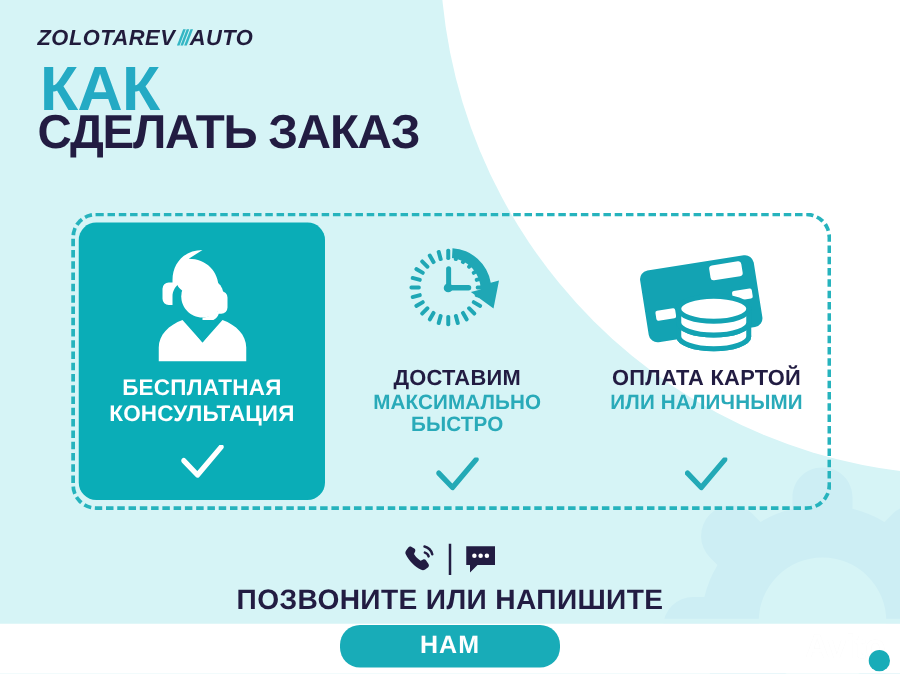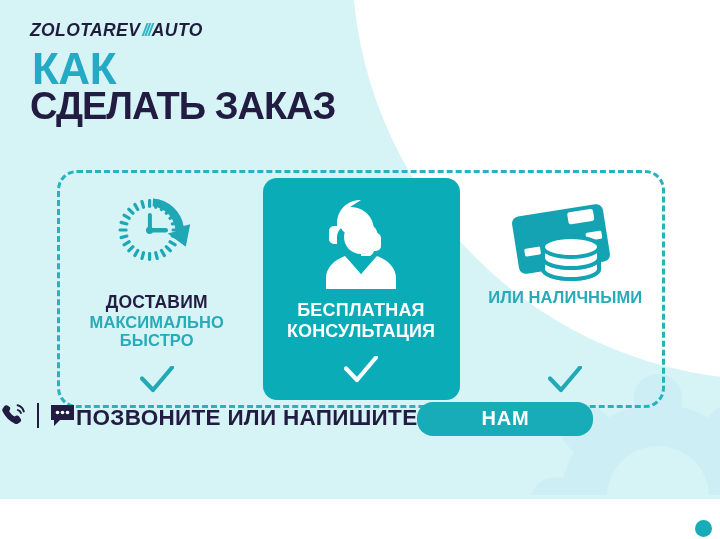--- a/index.html
+++ b/index.html
@@ -71,21 +71,21 @@
     display: inline-flex;
     margin: 0 1px 0 2px;
     color: #34b6c4;
     font-weight: bold;
     letter-spacing: -2px;
   }
 
   .head-kak {
     position: absolute;
     left: 32px; top: 48px;
-    font-size: 44px;
+    font-size: 50px;
     font-weight: bold;
     line-height: 0.95;
     color: #24aac4;
     letter-spacing: -0.5px;
   }
   .head-main {
     position: absolute;
     left: 30px; top: 88px;
     font-size: 38px;
     font-weight: bold;
@@ -163,23 +163,23 @@
     width: 34px; height: 28px;
     color: #23a9b6;
   }
   .card.middle .card-check { color: #ffffff; margin-bottom: 16px; }
   .card-check svg { display:block; width:100%; height:100%; }
 
   
   .cta {
     position: absolute;
     left: 0; right: 0;
-    top: 395px;
-    display: flex;
-    flex-direction: row;
+    top: 432px;
+    display: flex;
+    flex-direction: column;
     align-items: center;
   }
   .cta-icons {
     display: flex;
     align-items: center;
     gap: 10px;
     height: 30px;
   }
   .cta-icons svg { display: block; }
   .cta-divider {
@@ -255,20 +255,42 @@
     <span class="logo-slashes">///</span>
     <span>AUTO</span>
   </div>
 
   <div class="head-kak">КАК</div>
   <div class="head-main">СДЕЛАТЬ ЗАКАЗ</div>
 
   <div class="cards-frame"></div>
 
   <div class="cards-row">
+
+    <div class="card middle">
+      <div class="card-icon">
+        <svg width="96" height="100" viewBox="0 0 96 100" aria-hidden="true">
+          <g fill="#ffffff">
+            <path d="M48 4c-14 0-24 10-24 24v2h-3a5 5 0 0 0-5 5v8a5 5 0 0 0 5 5h3v-7c0-4 2-7 4-9 1 3 5 6 10 7 7 1 14-1 19-5 2 2 3 5 3 9v10h-3c-1 3-5 5-9 5v4c7 0 12-3 13-7h2a5 5 0 0 0 5-5v-8a5 5 0 0 0-5-5h-2v-2c0-14-10-24-24-24z"></path>
+            <path d="M48 26c-10 0-17 6-17 15 0 9 7 17 17 17s17-8 17-17c0-9-7-15-17-15z"></path>
+            <path d="M32 60c-11 4-19 12-19 22v11h70V82c0-10-8-18-19-22l-16 18z"></path>
+            <path d="M48 78 L34 60 h28z" fill="#0aadb7"></path>
+          </g>
+        </svg>
+      </div>
+      <div class="card-title">БЕСПЛАТНАЯ</div>
+      <div class="card-sub">
+        <div>КОНСУЛЬТАЦИЯ</div>
+      </div>
+      <div class="card-check">
+        <svg viewBox="0 0 34 28" aria-hidden="true">
+          <path d="M2 12.5 L13 24 L32 1.5" fill="none" stroke="currentColor" stroke-width="4.2" stroke-linecap="round" stroke-linejoin="round"></path>
+        </svg>
+      </div>
+    </div>
 
     <div class="card">
       <div class="card-icon">
         <svg width="104" height="86" viewBox="0 0 104 86" aria-hidden="true">
           <g fill="#1fa7b5">
             <g>
               <rect x="43" y="2" width="3.2" height="9" rx="1.4"></rect>
               <rect x="43" y="2" width="3.2" height="9" rx="1.4" transform="rotate(15 44.6 33)"></rect>
               <rect x="43" y="2" width="3.2" height="9" rx="1.4" transform="rotate(30 44.6 33)"></rect>
               <rect x="43" y="2" width="3.2" height="9" rx="1.4" transform="rotate(45 44.6 33)"></rect>
@@ -306,42 +328,20 @@
         <div>МАКСИМАЛЬНО</div>
         <div>БЫСТРО</div>
       </div>
       <div class="card-check">
         <svg viewBox="0 0 34 28" aria-hidden="true">
           <path d="M2 12.5 L13 24 L32 1.5" fill="none" stroke="currentColor" stroke-width="4.2" stroke-linecap="round" stroke-linejoin="round"></path>
         </svg>
       </div>
     </div>
 
-    <div class="card middle">
-      <div class="card-icon">
-        <svg width="96" height="100" viewBox="0 0 96 100" aria-hidden="true">
-          <g fill="#ffffff">
-            <path d="M48 4c-14 0-24 10-24 24v2h-3a5 5 0 0 0-5 5v8a5 5 0 0 0 5 5h3v-7c0-4 2-7 4-9 1 3 5 6 10 7 7 1 14-1 19-5 2 2 3 5 3 9v10h-3c-1 3-5 5-9 5v4c7 0 12-3 13-7h2a5 5 0 0 0 5-5v-8a5 5 0 0 0-5-5h-2v-2c0-14-10-24-24-24z"></path>
-            <path d="M48 26c-10 0-17 6-17 15 0 9 7 17 17 17s17-8 17-17c0-9-7-15-17-15z"></path>
-            <path d="M32 60c-11 4-19 12-19 22v11h70V82c0-10-8-18-19-22l-16 18z"></path>
-            <path d="M48 78 L34 60 h28z" fill="#0aadb7"></path>
-          </g>
-        </svg>
-      </div>
-      <div class="card-title">БЕСПЛАТНАЯ</div>
-      <div class="card-sub">
-        <div>КОНСУЛЬТАЦИЯ</div>
-      </div>
-      <div class="card-check">
-        <svg viewBox="0 0 34 28" aria-hidden="true">
-          <path d="M2 12.5 L13 24 L32 1.5" fill="none" stroke="currentColor" stroke-width="4.2" stroke-linecap="round" stroke-linejoin="round"></path>
-        </svg>
-      </div>
-    </div>
-
     <div class="card">
       <div class="card-icon">
         <svg width="112" height="88" viewBox="0 0 112 88" aria-hidden="true">
           <g>
             <rect x="6" y="14" width="92" height="58" rx="7" fill="#13a3b3" transform="rotate(-9 52 43)"></rect>
             <rect x="62" y="18" width="26" height="12" rx="2.5" fill="#ffffff" transform="rotate(-9 52 43)"></rect>
             <rect x="14" y="40" width="84" height="9" fill="#ffffff" transform="rotate(-9 52 43)" opacity="0"></rect>
             <g transform="rotate(-9 52 43)" fill="#ffffff">
               <rect x="14" y="47" width="16" height="8" rx="1.6"></rect>
               <rect x="35" y="45" width="16" height="8" rx="1.6"></rect>
@@ -351,20 +351,21 @@
             <g>
               <ellipse cx="62" cy="73" rx="28" ry="10" fill="#ffffff" stroke="#13a3b3" stroke-width="4"></ellipse>
               <path d="M34 62v11c0 5.5 12.5 10 28 10s28-4.5 28-10V62z" fill="#ffffff" stroke="#13a3b3" stroke-width="4"></path>
               <ellipse cx="62" cy="62" rx="28" ry="10" fill="#ffffff" stroke="#13a3b3" stroke-width="4"></ellipse>
               <path d="M34 51v11c0 5.5 12.5 10 28 10s28-4.5 28-10V51z" fill="#ffffff" stroke="#13a3b3" stroke-width="4"></path>
               <ellipse cx="62" cy="51" rx="28" ry="10" fill="#ffffff" stroke="#13a3b3" stroke-width="4"></ellipse>
             </g>
           </g>
         </svg>
       </div>
+      <div class="card-title">ОПЛАТА КАРТОЙ</div>
       <div class="card-sub">
         <div>ИЛИ НАЛИЧНЫМИ</div>
       </div>
       <div class="card-check">
         <svg viewBox="0 0 34 28" aria-hidden="true">
           <path d="M2 12.5 L13 24 L32 1.5" fill="none" stroke="currentColor" stroke-width="4.2" stroke-linecap="round" stroke-linejoin="round"></path>
         </svg>
       </div>
     </div>
 

